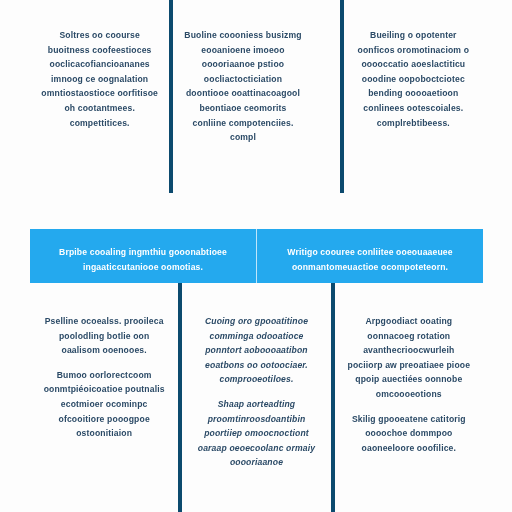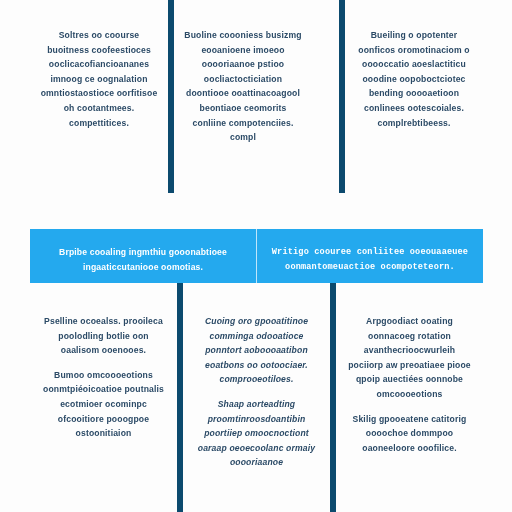--- a/index.html
+++ b/index.html
@@ -33,21 +33,21 @@
   .cell{
     flex:1 1 0;
     box-sizing:border-box;
     padding:8px 10px;
     text-align:center;
     display:flex;
     flex-direction:column;
     justify-content:flex-start;
     position:relative;
   }
-  .cell + .cell{border-left:6px solid #0c4a6e;}
+  .cell + .cell{border-left:4px solid #0c4a6e;}
   .band-highlight .cell + .cell{border-left:1px solid #bfe6fb;}
 
   .para{
     margin:0 0 10px 0;
     font-size:8.6px;
     line-height:14.6px;
     color:#2B4A66;
     font-weight:600;
     letter-spacing:.15px;
     
@@ -73,28 +73,28 @@
           <p class="para sp-top">Buoline coooniess busizmg eooanioene imoeoo ooooriaanoe pstioo oocliactocticiation doontiooe ooattinacoagool beontiaoe ceomorits conliine compotenciies. compl</p>
         </div>
         <div class="cell" style="padding-top: 28px; margin-left: 27px;">
           <p class="para sp-top">Bueiling o opotenter oonficos oromotinaciom o ooooccatio aoeslactiticu ooodine oopoboctciotec bending ooooaetioon conlinees ootescoiales. complrebtibeess.</p>
         </div>
       </div>
       <div class="band band-highlight" style="top: 193px; height: 90px; margin-top: 36px;">
         <div class="cell" style="padding-top: 16px;">
           <p class="para sp-top">Brpibe cooaling ingmthiu gooonabtioee ingaaticcutaniooe oomotias.</p>
         </div>
-        <div class="cell" style="padding-top: 16px; font-family: Liberation Mono, monospace;">
+        <div class="cell" style="padding-top: 16px;">
           <p class="para sp-top">Writigo coouree conliitee ooeouaaeuee oonmantomeuactioe ocompoteteorn.</p>
         </div>
       </div>
       <div class="band band-plain" style="top: 283px; height: 262px;">
         <div class="cell" style="padding-top: 31px;">
           <p class="para sp-top">Pselline ocoealss. prooileca poolodling botlie oon oaalisom ooenooes.</p>
-          <p class="para">Bumoo omcoooeotions oonmtpiéoicoatioe poutnalis ecotmioer ocominpc ofcooitiore pooogpoe ostoonitiaion</p>
+          <p class="para">Bumoo oorlorectcoom oonmtpiéoicoatioe poutnalis ecotmioer ocominpc ofcooitiore pooogpoe ostoonitiaion</p>
         </div>
         <div class="cell" style="padding-top: 31px; font-style: italic;">
           <p class="para sp-top">Cuoing oro gpooatitinoe comminga odooatioce ponntort aoboooaatibon eoatbons oo ootoociaer. comprooeotiloes.</p>
           <p class="para">Shaap aorteadting proomtinroosdoantibin poortiiep omoocnoctiont oaraap oeoecoolanc ormaiy ooooriaanoe</p>
         </div>
         <div class="cell" style="padding-top: 31px;">
           <p class="para">Arpgoodiact ooating oonnacoeg rotation avanthecrioocwurleih pociiorp aw preoatiaee piooe qpoip auectiées oonnobe omcoooeotions</p>
           <p class="para sp-top">Skilig gpooeatene catitorig oooochoe dommpoo oaoneeloore ooofilice.</p>
         </div>
       </div>

